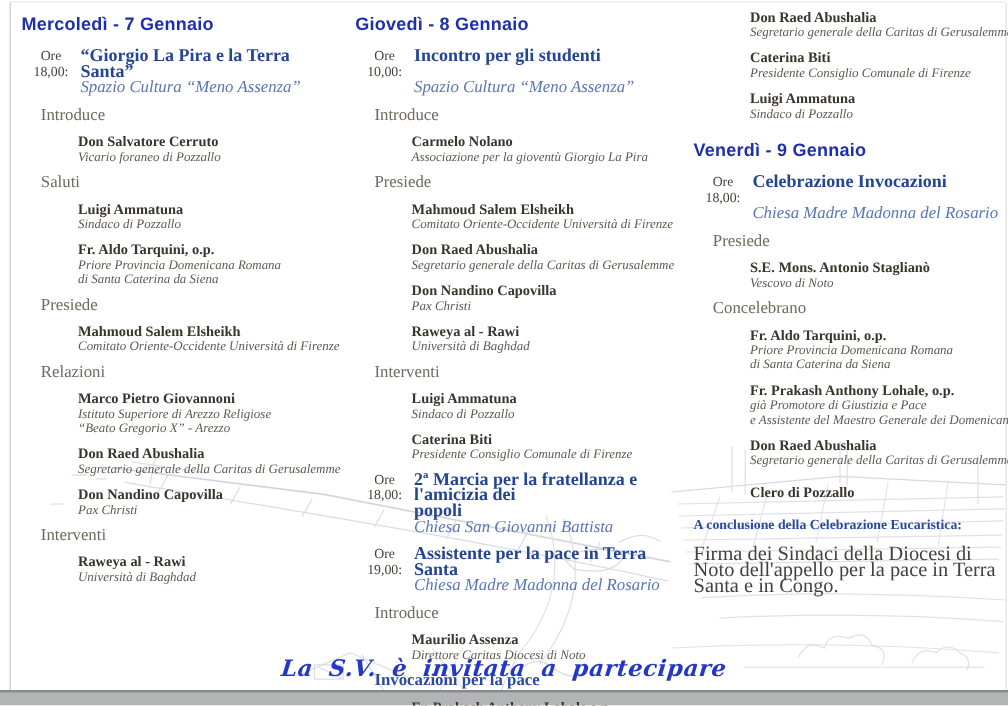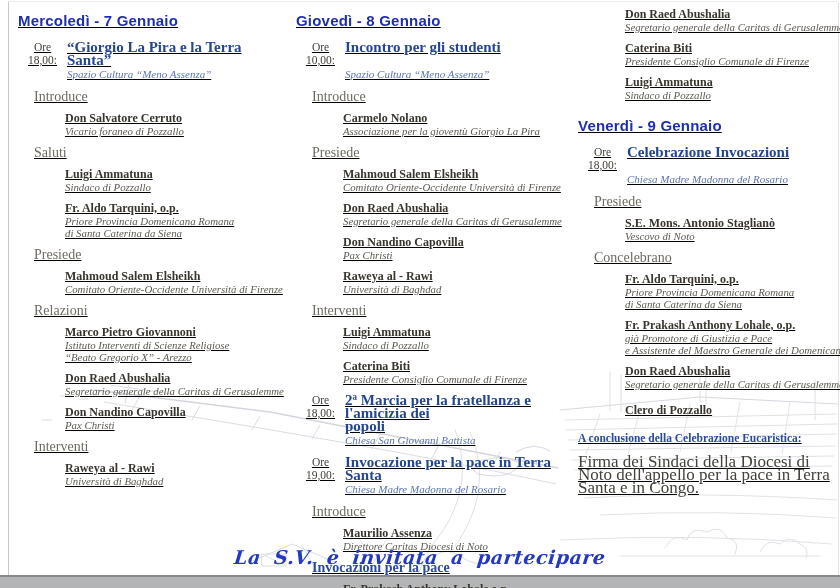--- a/index.html
+++ b/index.html
@@ -11,35 +11,35 @@
   
   .edge-left{position:absolute;left:8px;top:2px;bottom:12px;width:0;border-left:1px solid #c9c9c9;}
   .edge-top{position:absolute;top:1px;left:8px;right:2px;height:0;border-top:1px solid #ececec;}
   .edge-right{position:absolute;right:1px;top:2px;bottom:12px;width:0;border-right:1px solid #e2e2e2;}
   .bottom-strip{position:absolute;left:0;right:0;bottom:0;height:11px;background:#b2b4b6;border-top:2px solid #88898b;}
 
   
   .sketch{position:absolute;left:0;top:0;z-index:0;}
 
   
-  .col{position:absolute;z-index:2;top:12px;text-decoration:underline;}
+  .col{position:absolute;z-index:2;top:12px;}
   .col-0{left:18px;width:268px;}
   .col-1{left:296px;width:276px;}
   .col-2{left:578px;width:258px;top:8px;}
 
   .day-header{
     font-family:"Liberation Sans", sans-serif;
     font-weight:bold;font-size:15px;line-height:17px;
     color:#1e2fae;margin:0 0 12px 0;letter-spacing:0.2px;
   }
   .event{margin:0 0 10px 0;}
   .event-row{display:flex;}
   .time{flex:0 0 49px;font-size:11.5px;line-height:13px;color:#45413a;text-align:center;}
   .etitle{flex:1;font-weight:bold;font-size:15px;line-height:13px;color:#24458f;white-space:pre-line;}
-  .venue{margin-left:49px;font-style:italic;font-size:11px;line-height:12px;color:#5a74b4;margin-top:1px;}
+  .venue{margin-left:49px;font-style:italic;font-size:14px;line-height:12px;color:#5a74b4;margin-top:1px;}
 
   .label{font-size:14px;line-height:13px;color:#6e6a5f;margin:2px 0 9px 16px;}
   .label.accent{color:#2a4a9e;font-weight:bold;}
 
   .person{margin:0 0 9px 47px;}
   .person .name{font-weight:bold;font-size:12px;line-height:13px;color:#39352d;white-space:nowrap;}
   .person .role{font-style:italic;font-size:10.8px;line-height:12px;color:#5d594f;white-space:nowrap;}
 
   .note{font-weight:bold;font-size:11.5px;line-height:13px;color:#2a4a9e;margin:15px 0 10px 0;}
   .paragraph{font-size:17px;line-height:13px;color:#45413a;}
@@ -115,21 +115,21 @@
       <div class="role">di Santa Caterina da Siena</div>
     </div>
     <div class="label">Presiede</div>
     <div class="person">
       <div class="name">Mahmoud Salem Elsheikh</div>
       <div class="role">Comitato Oriente-Occidente Università di Firenze</div>
     </div>
     <div class="label">Relazioni</div>
     <div class="person">
       <div class="name">Marco Pietro Giovannoni</div>
-      <div class="role">Istituto Interventi di Scienze Religiose</div>
+      <div class="role">Istituto Superiore di Arezzo Religiose</div>
       <div class="role">“Beato Gregorio X” - Arezzo</div>
     </div>
     <div class="person">
       <div class="name">Don Raed Abushalia</div>
       <div class="role">Segretario generale della Caritas di Gerusalemme</div>
     </div>
     <div class="person">
       <div class="name">Don Nandino Capovilla</div>
       <div class="role">Pax Christi</div>
     </div>
@@ -183,21 +183,21 @@
       <div class="event-row">
         <span class="time">Ore 18,00:</span>
         <span class="etitle">2ª Marcia per la fratellanza e l'amicizia dei
 popoli</span>
       </div>
       <div class="venue">Chiesa San Giovanni Battista</div>
     </div>
     <div class="event">
       <div class="event-row">
         <span class="time">Ore 19,00:</span>
-        <span class="etitle">Invocazione per la pace in Terra Santa</span>
+        <span class="etitle">Assistente per la pace in Terra Santa</span>
       </div>
       <div class="venue">Chiesa Madre Madonna del Rosario</div>
     </div>
     <div class="label">Introduce</div>
     <div class="person">
       <div class="name">Maurilio Assenza</div>
       <div class="role">Direttore Caritas Diocesi di Noto</div>
     </div>
     <div class="label accent">Invocazioni per la pace</div>
     <div class="person">

